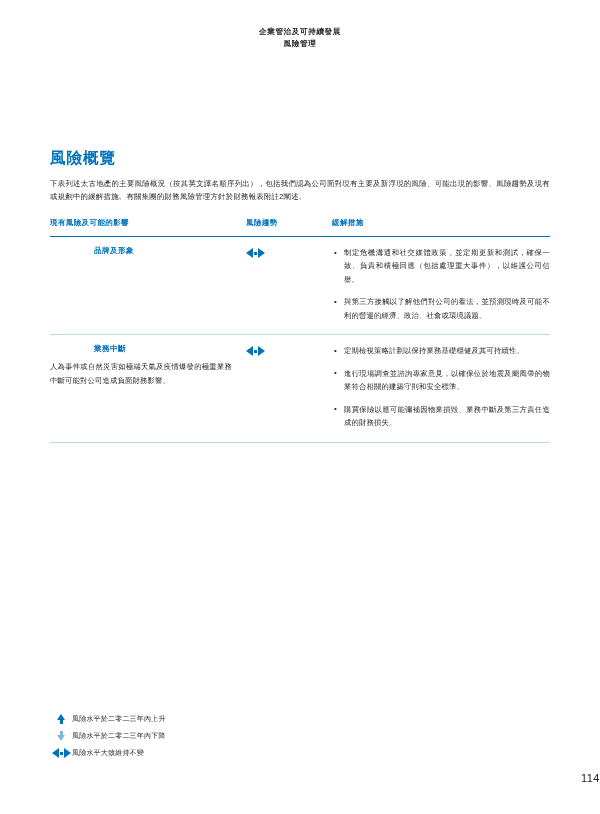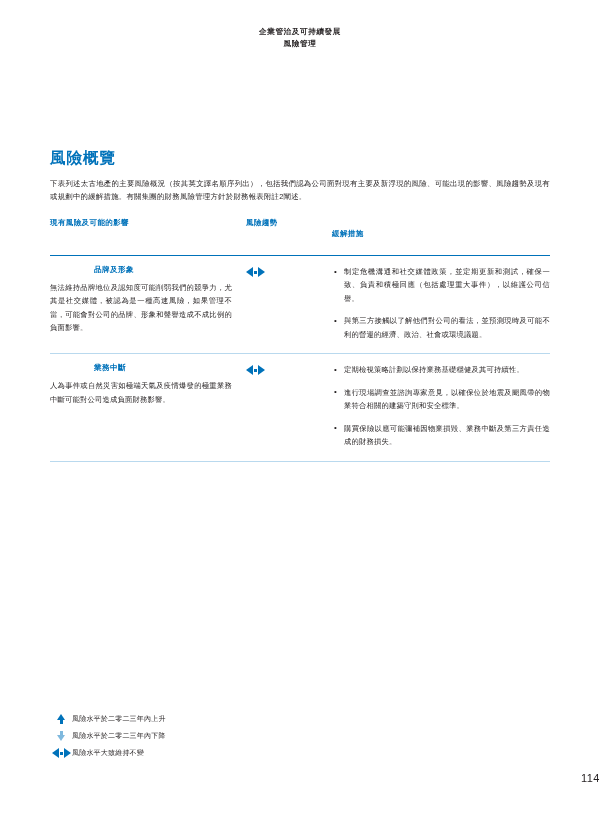--- a/index.html
+++ b/index.html
@@ -66,31 +66,31 @@
   
   .table {
     position: absolute;
     top: 218px;
     left: 50px;
     width: 500px;
   }
   .thead {
     display: flex;
     border-bottom: 1.1px solid #0072ba;
-    padding-bottom: 16px;
+    padding-bottom: 8px;
   }
   .thead .th {
     font-size: 7.5px;
     font-weight: bold;
     color: #0072ba;
     letter-spacing: 0.4px;
   }
   .col-risk   { width: 196px; }
   .col-trend  { width: 86px; }
-  .col-mit    { width: 218px; margin-top: 11px; }
+  .col-mit    { width: 218px; }
 
   .trow {
     display: flex;
     border-bottom: 1px solid #b9d9ee;
     padding-top: 9px;
     padding-bottom: 12px;
   }
   .trow.last { border-bottom: 1px solid #b9d9ee; }
 
   .cell-risk { width: 196px; padding-right: 14px; box-sizing: border-box; }
@@ -238,21 +238,20 @@
 
     <div class="thead">
       <div class="th col-risk">現有風險及可能的影響</div>
       <div class="th col-trend">風險趨勢</div>
       <div class="th col-mit">緩解措施</div>
     </div>
 
     <div class="trow">
       <div class="cell-risk">
         <div class="risk-name">品牌及形象</div>
-        <div class="risk-desc">無法維持品牌地位及認知度可能削弱我們的競爭力，尤其是社交媒體，被認為是一種高速風險，如果管理不當，可能會對公司的品牌、形象和聲譽造成不成比例的負面影響。</div>
       </div>
       <div class="cell-trend">
         <span class="arrow-pair">
           <span class="tri tri-left"></span>
             <span class="bar bar-up" style="height:3px;"></span>
             <span class="tri tri-right"></span>
         </span>
       </div>
       <div class="cell-mit">
         <ul class="bullets">

